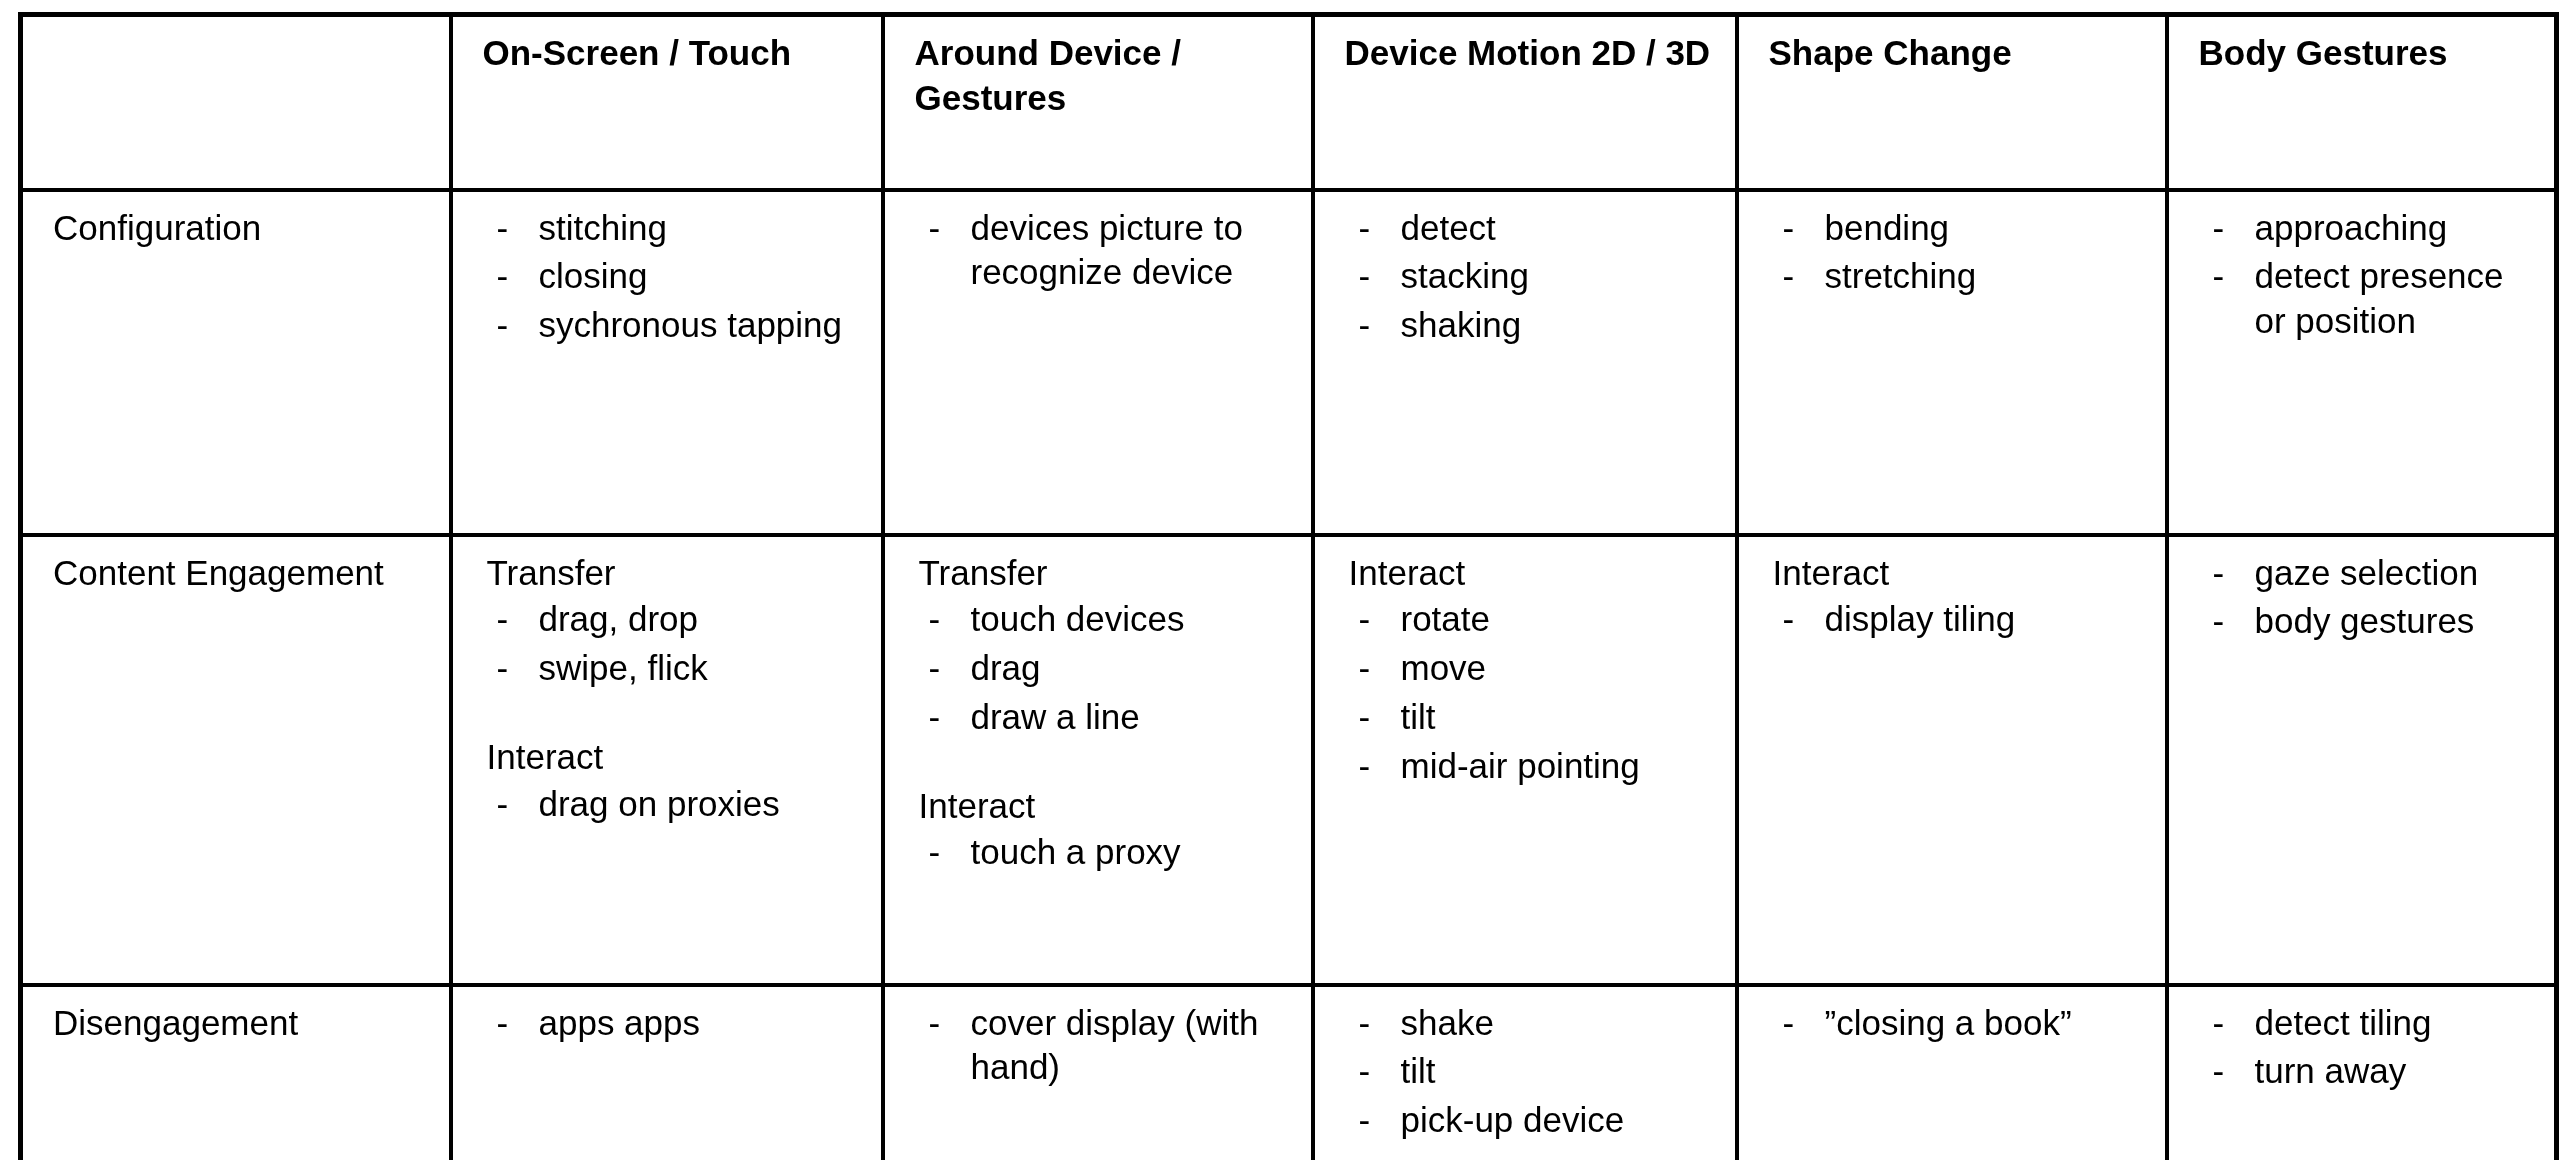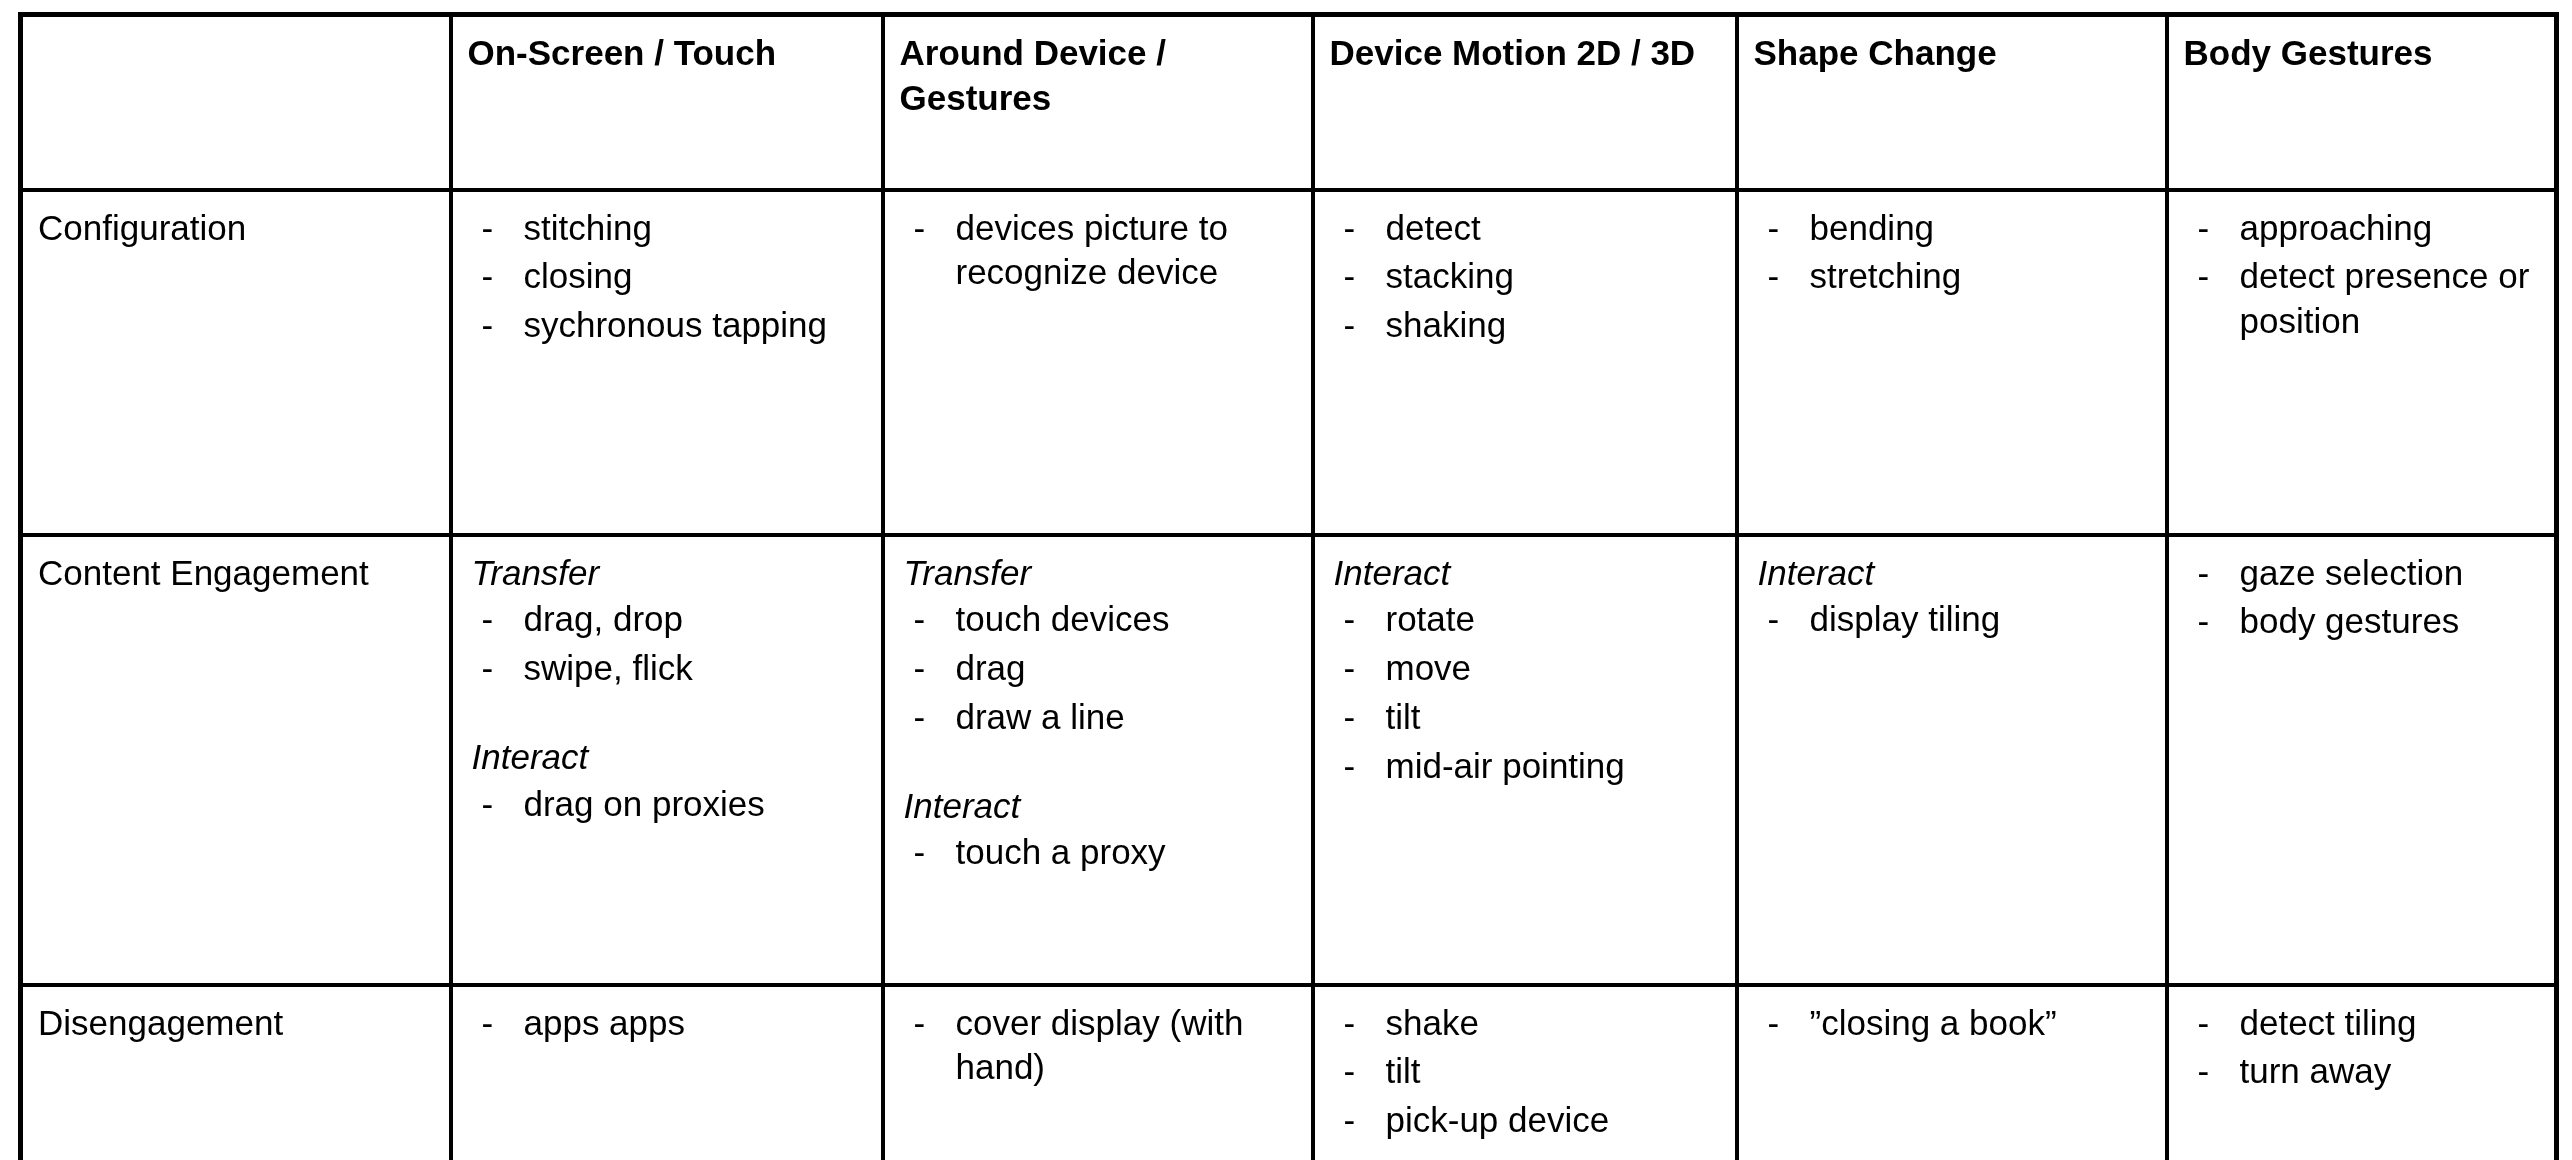--- a/index.html
+++ b/index.html
@@ -27,21 +27,21 @@
   table.matrix col.c0 { width: 430px; }
   table.matrix col.c1 { width: 432px; }
   table.matrix col.c2 { width: 430px; }
   table.matrix col.c3 { width: 424px; }
   table.matrix col.c4 { width: 430px; }
   table.matrix col.c5 { width: 390px; }
 
   table.matrix td {
     border: 4px solid #000;
     vertical-align: top;
-    padding: 14px 16px 14px 15px;
+    padding: 14px 16px 14px 30px;
     font-size: 35px;
     line-height: 1.28;
     box-sizing: border-box;
   }
   .hdr-row td {
     font-weight: bold;
     height: 175px;
     vertical-align: top;
   }
   .rowhdr {
@@ -61,21 +61,20 @@
     padding-left: 56px;
     margin: 0 0 4px 0;
   }
   ul.items li .dash {
     position: absolute;
     left: 14px;
     top: 0;
   }
   .grouplabel {
     margin: 0 0 2px 4px;
-    font-style: italic;
   }
   .group {
     margin-bottom: 0;
   }
   .group + .group {
     margin-top: 44px;
   }
   .cell-pad-top-lg { padding-top: 118px; }
   .cell-pad-top-xl { padding-top: 180px; }
 </style>

